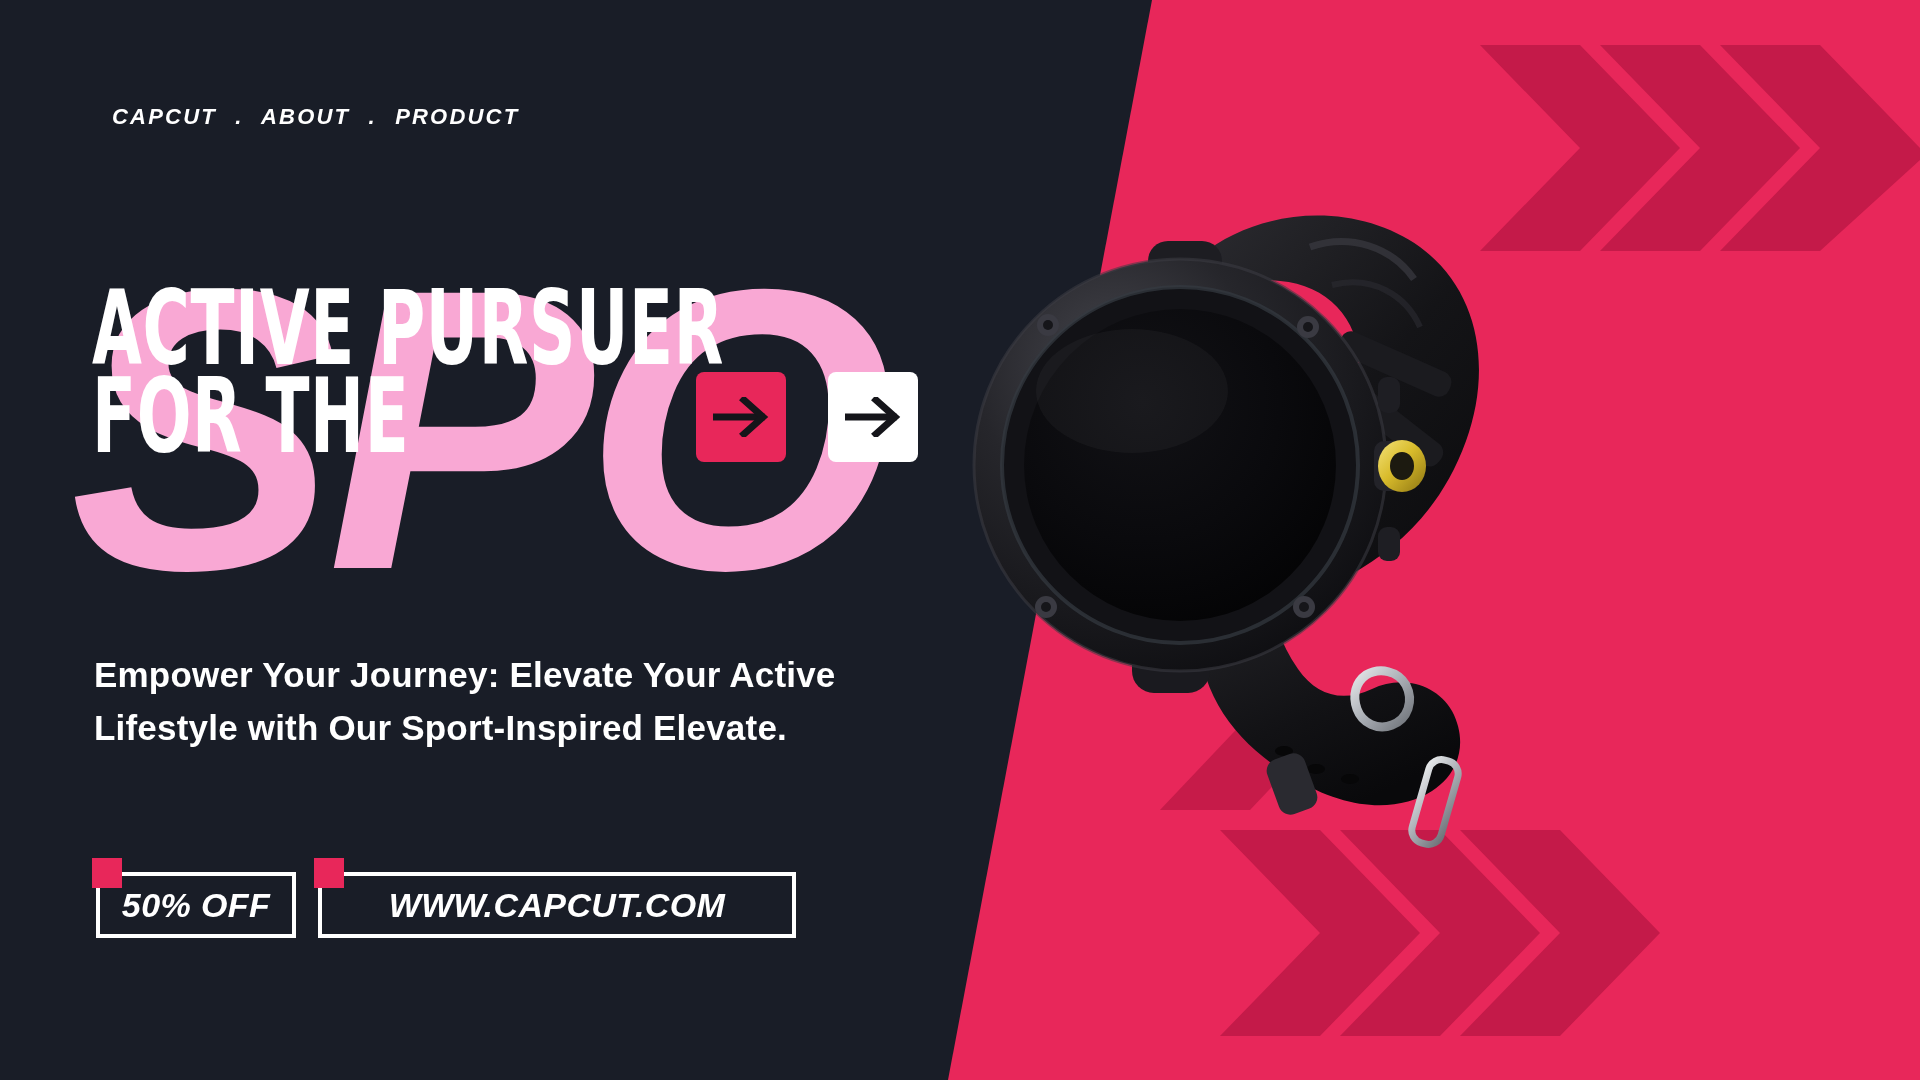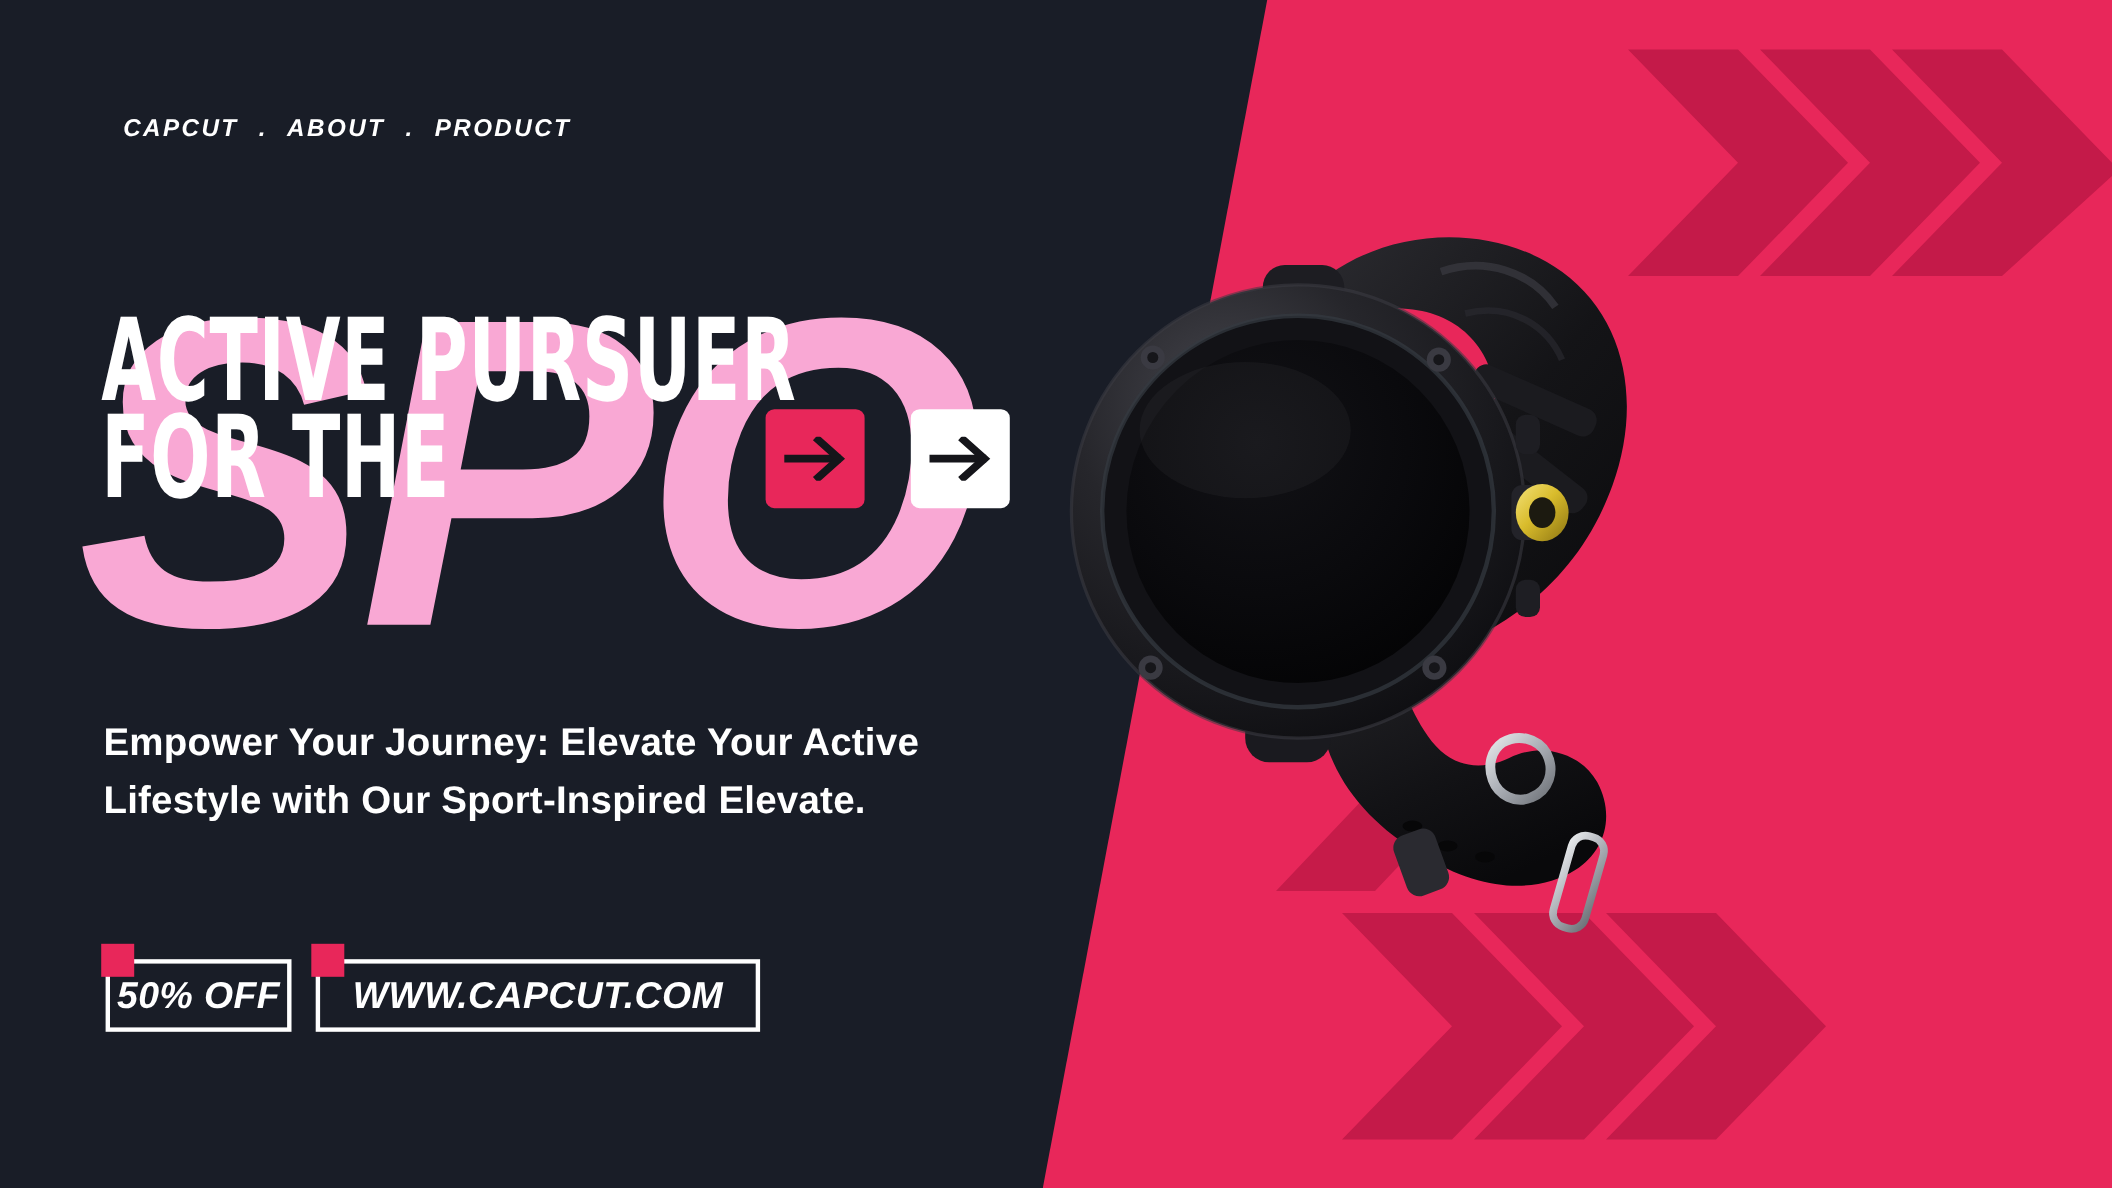--- a/index.html
+++ b/index.html
@@ -116,22 +116,22 @@
   }
   .badge-text {
     font-size:34px;
     font-weight:700;
     font-style:italic;
     color:#ffffff;
     letter-spacing:0.4px;
     white-space:nowrap;
     position:relative; z-index:2;
   }
-  .badge-off { width:169px;justify-content:center; }
-  .badge-url { width:404px; }
+  .badge-off { width:200px;justify-content:center; }
+  .badge-url { width:478px; }
 
   
   .watch-wrap {
     position:absolute;
     left:880px; top:155px;
     width:640px; height:700px;
     z-index:15;
   }
 </style>
 </head>

